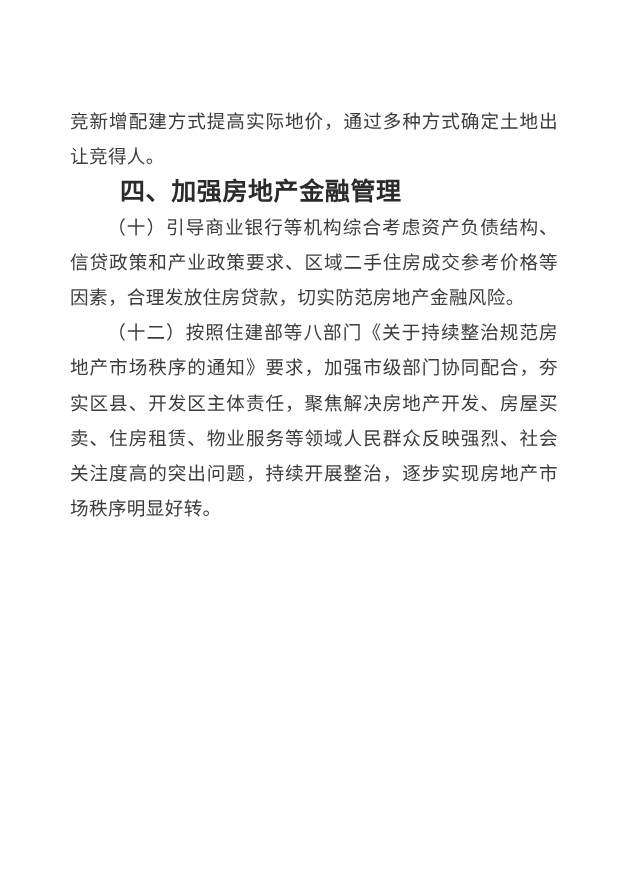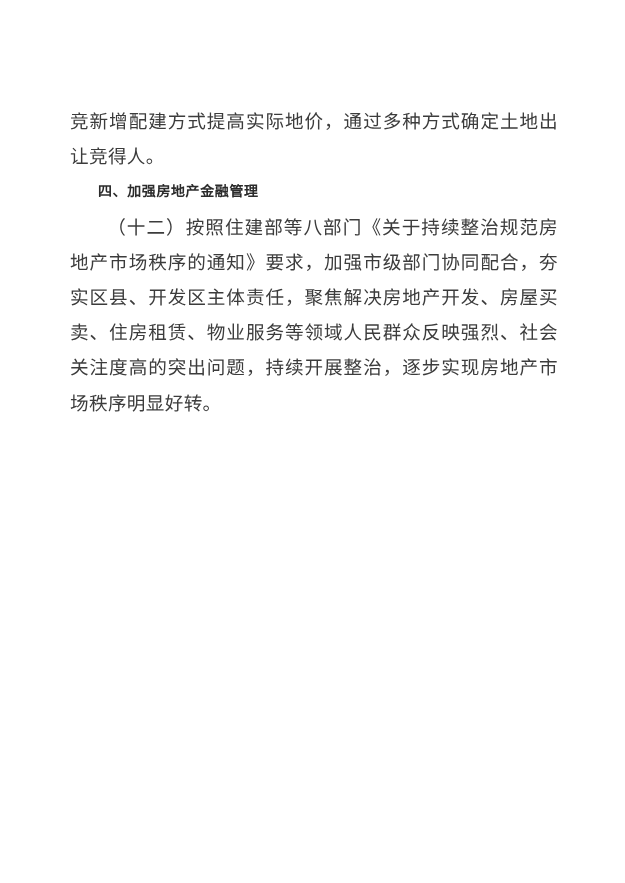--- a/index.html
+++ b/index.html
@@ -38,21 +38,21 @@
     word-break: break-all;
     font-weight: 400;
   }
   .para.indent {
     text-indent: 2em;
   }
 
   .heading {
     margin: 0;
     font-family: "DejaVu Sans", "Liberation Sans", sans-serif;
-    font-size: 14px;
+    font-size: 25px;
     line-height: 35.2px;
     font-weight: 700;
     color: #2b2b2b;
     text-indent: 2em;
     letter-spacing: 0.6px;
   }
 
   
   .para, .heading { text-rendering: optimizeLegibility; }
 
@@ -105,20 +105,21 @@
 
 <div id="page">
 
   <div id="doc-body">
 
     <p class="para">竞新增配建方式提高实际地价，通过多种方式确定土地出让竞得人。</p>
 
     <h2 class="heading">四、加强房地产金融管理</h2>
 
 
+    <p class="para indent">（十）引导商业银行等机构综合考虑资产负债结构、信贷政策和产业政策要求、区域二手住房成交参考价格等因素，合理发放住房贷款，切实防范房地产金融风险。</p>
 
 
 
 
     <p class="para indent">（十二）按照住建部等八部门《关于持续整治规范房地产市场秩序的通知》要求，加强市级部门协同配合，夯实区县、开发区主体责任，聚焦解决房地产开发、房屋买卖、住房租赁、物业服务等领域人民群众反映强烈、社会关注度高的突出问题，持续开展整治，逐步实现房地产市场秩序明显好转。</p>
 
   </div>
 
   <div id="page-number">— 3 —</div>
 

